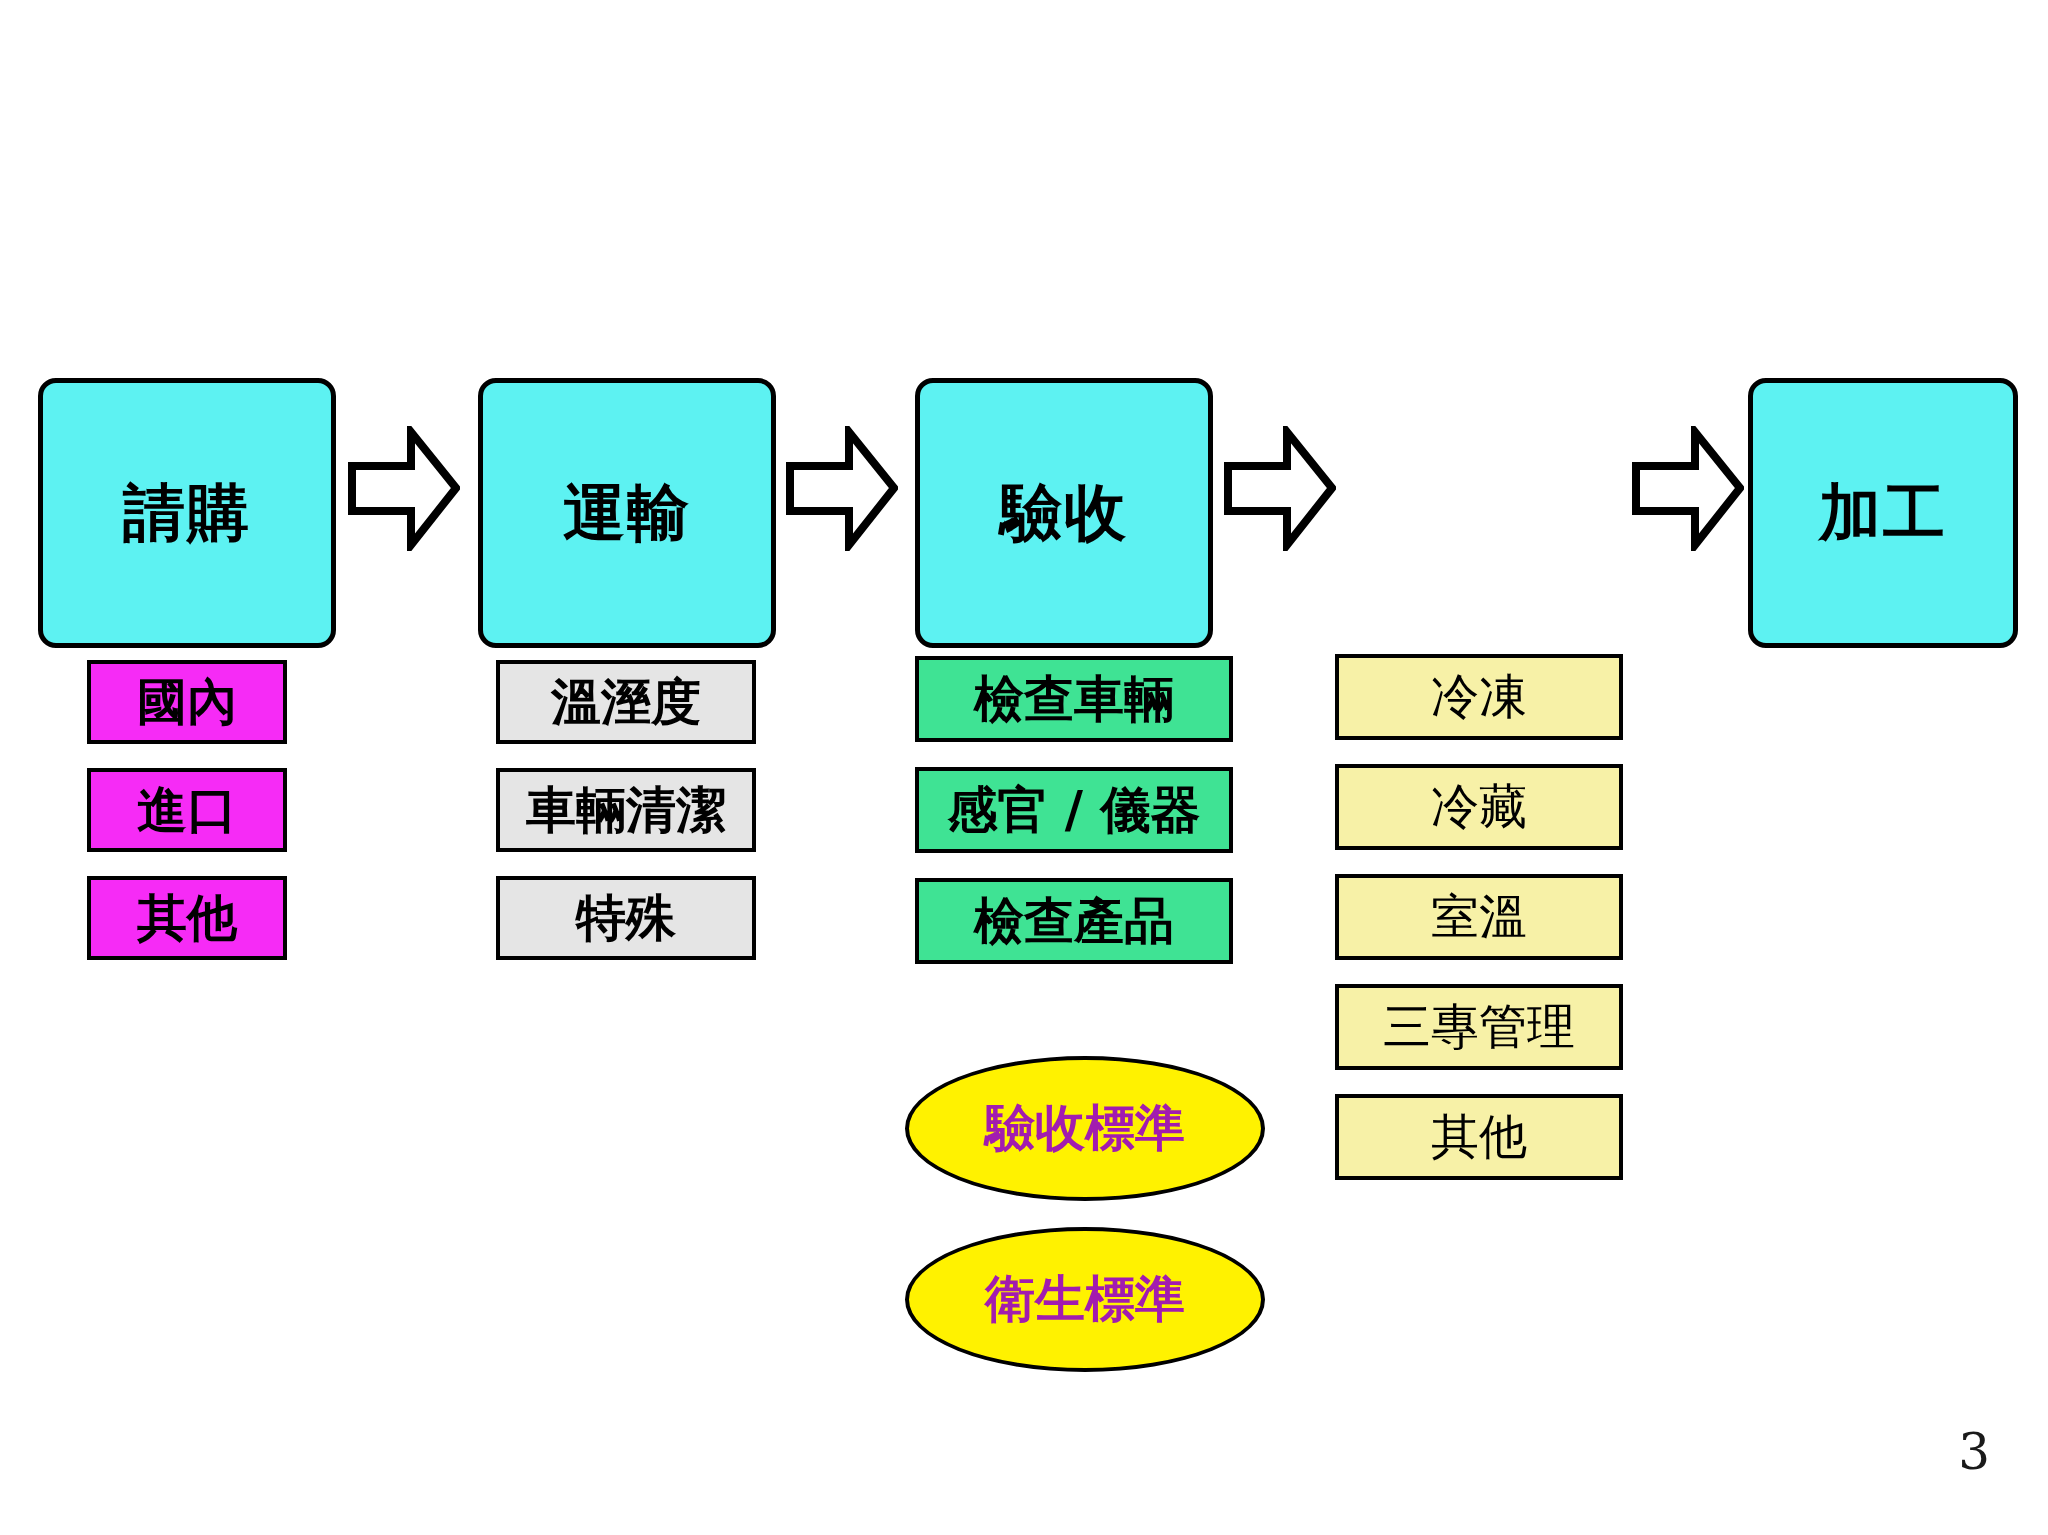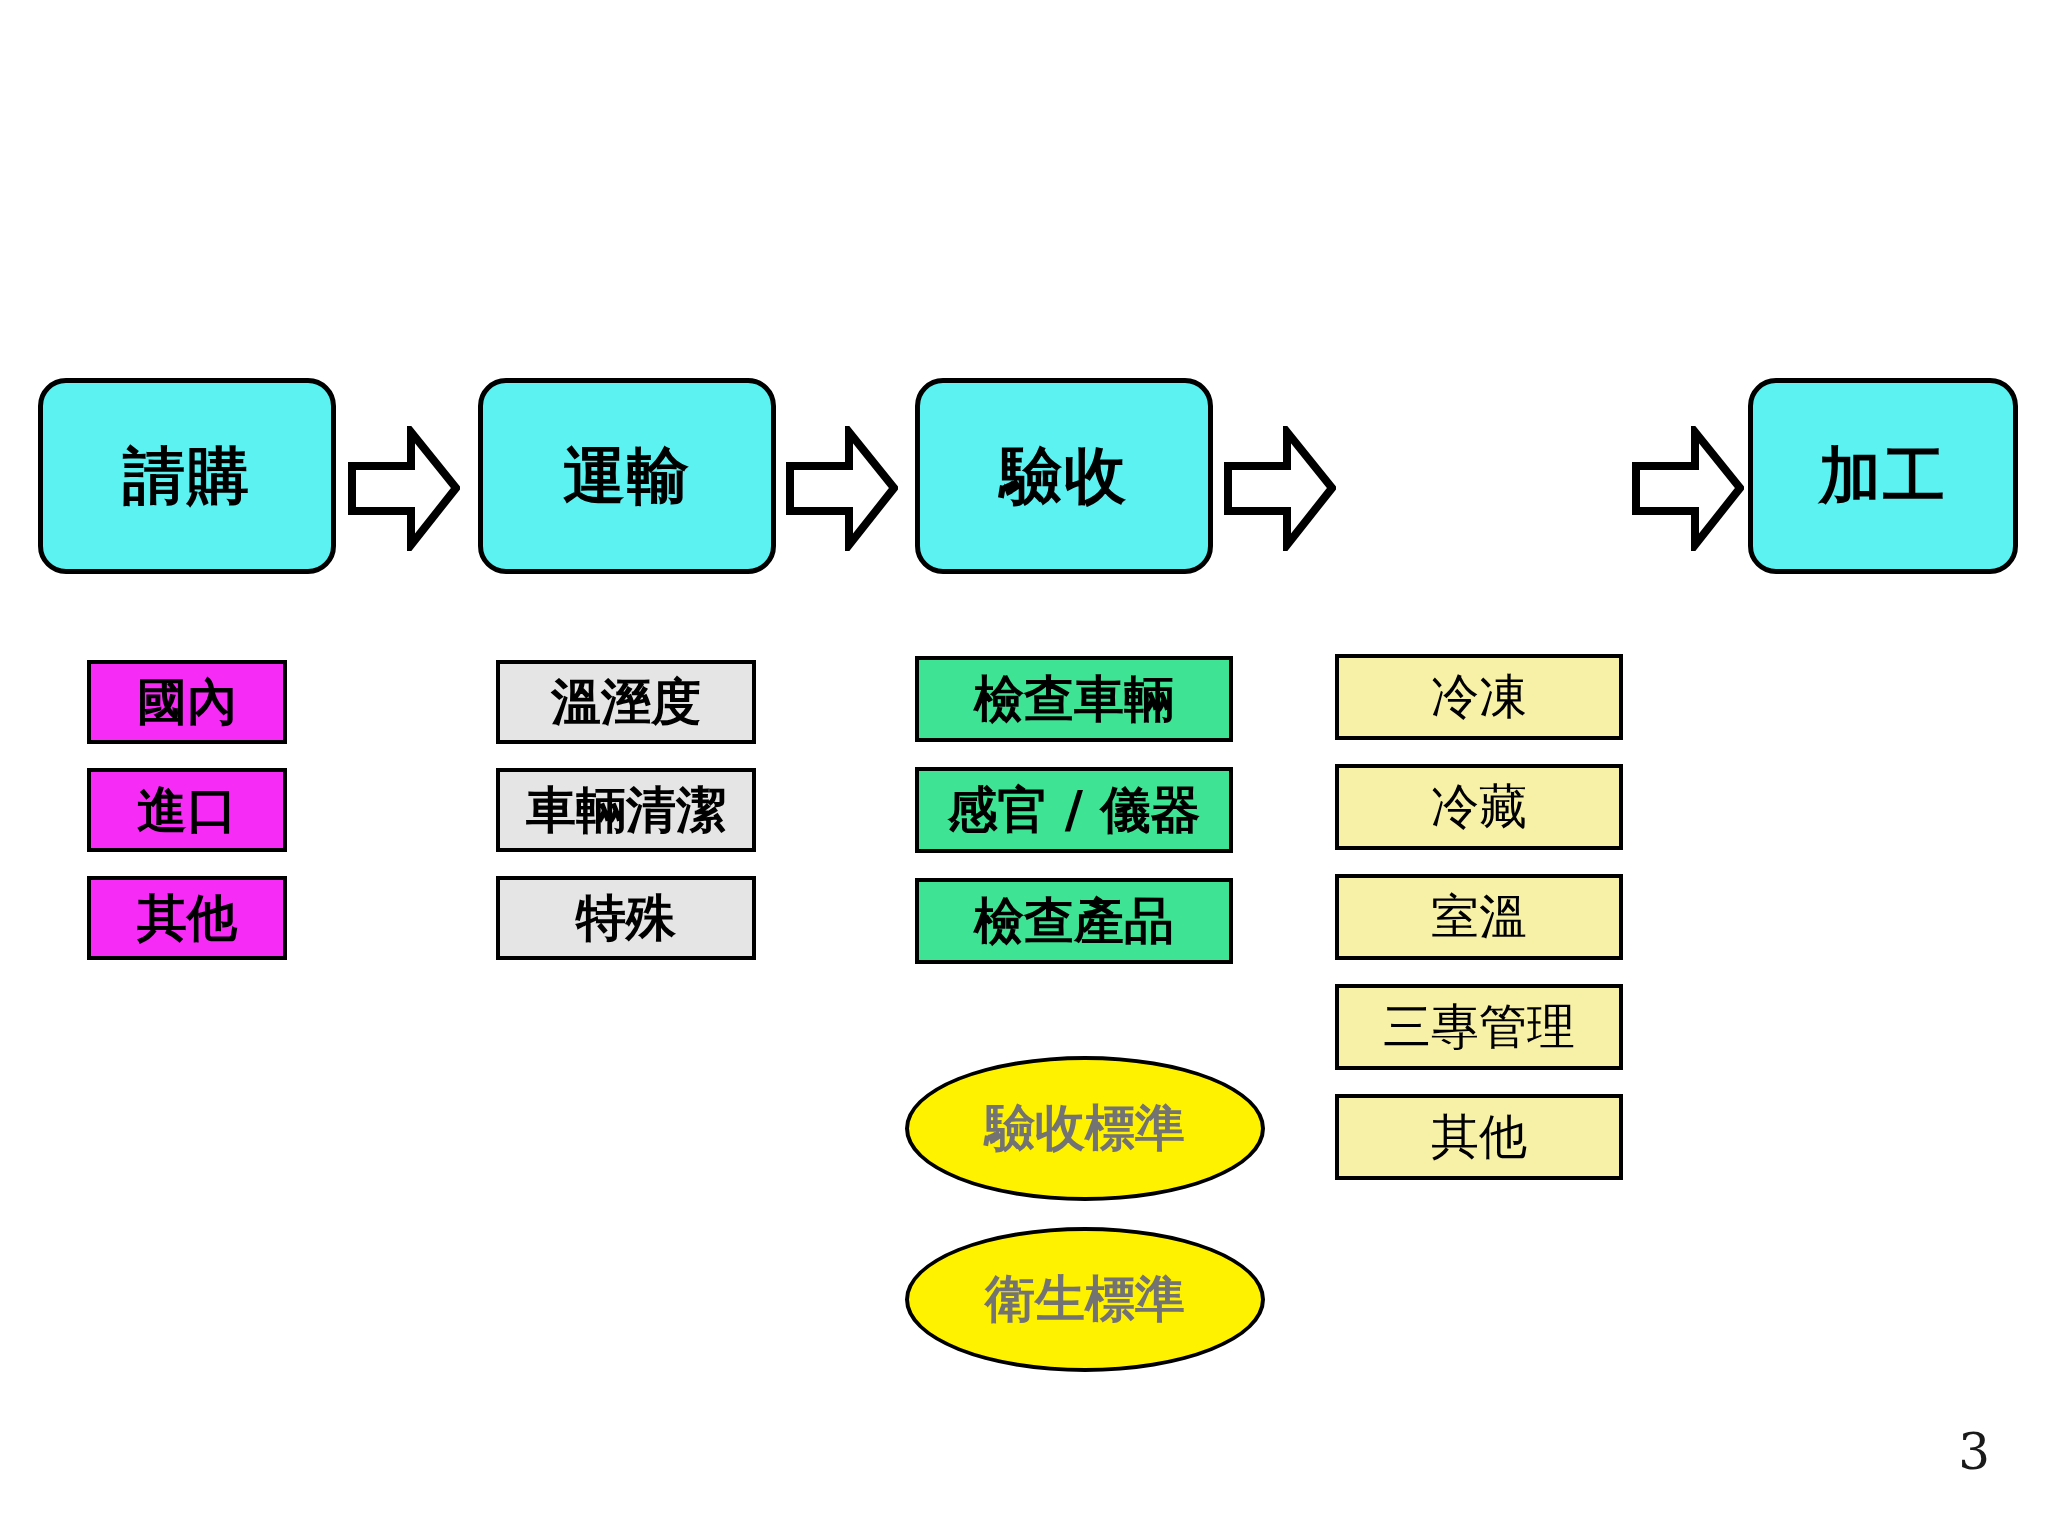--- a/index.html
+++ b/index.html
@@ -27,24 +27,24 @@
     position: absolute;
     left: 0;
     top: 378px;
     width: 2048px;
     height: 225px;
   }
 
   .proc-box {
     position: absolute;
     top: 0;
-    height: 196px;
+    height: 270px;
     background: #5DF2F2;
     border: 5px solid #000000;
-    border-radius: 28px;
+    border-radius: 18px;
     box-sizing: border-box;
     display: flex;
     align-items: center;
     justify-content: center;
   }
   .proc-label {
     font-family: "DejaVu Serif", "Liberation Serif", serif;
     font-weight: 700;
     font-size: 62px;
     line-height: 1;
@@ -141,21 +141,21 @@
     height: 145px;
     background: #FFF200;
     border: 4px solid #000000;
     border-radius: 50%;
     display: flex;
     align-items: center;
     justify-content: center;
     font-family: "DejaVu Serif", "Liberation Serif", serif;
     font-weight: 700;
     font-size: 50px;
-    color: #737373;
+    color: #a21caf;
     white-space: nowrap;
     margin-bottom: 26px;
   }
 
   
   .page-number {
     position: absolute;
     right: 58px;
     bottom: 54px;
     font-family: "DejaVu Serif", "Liberation Serif", serif;

